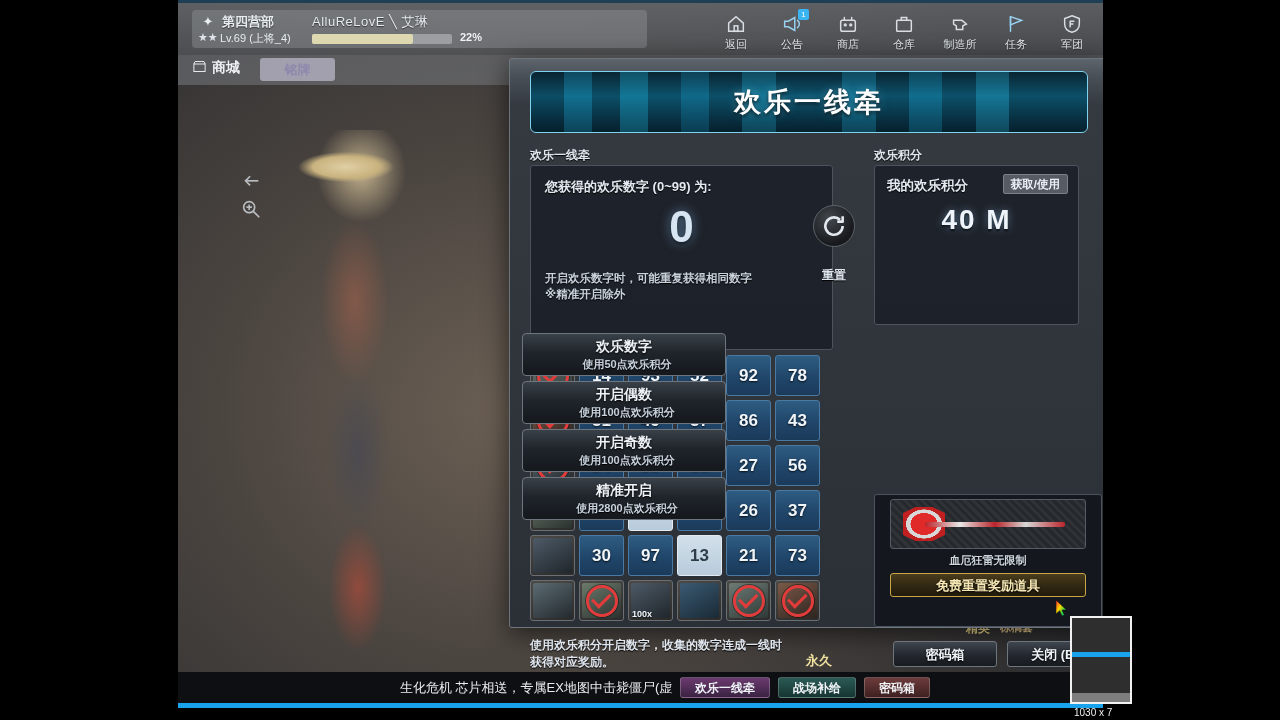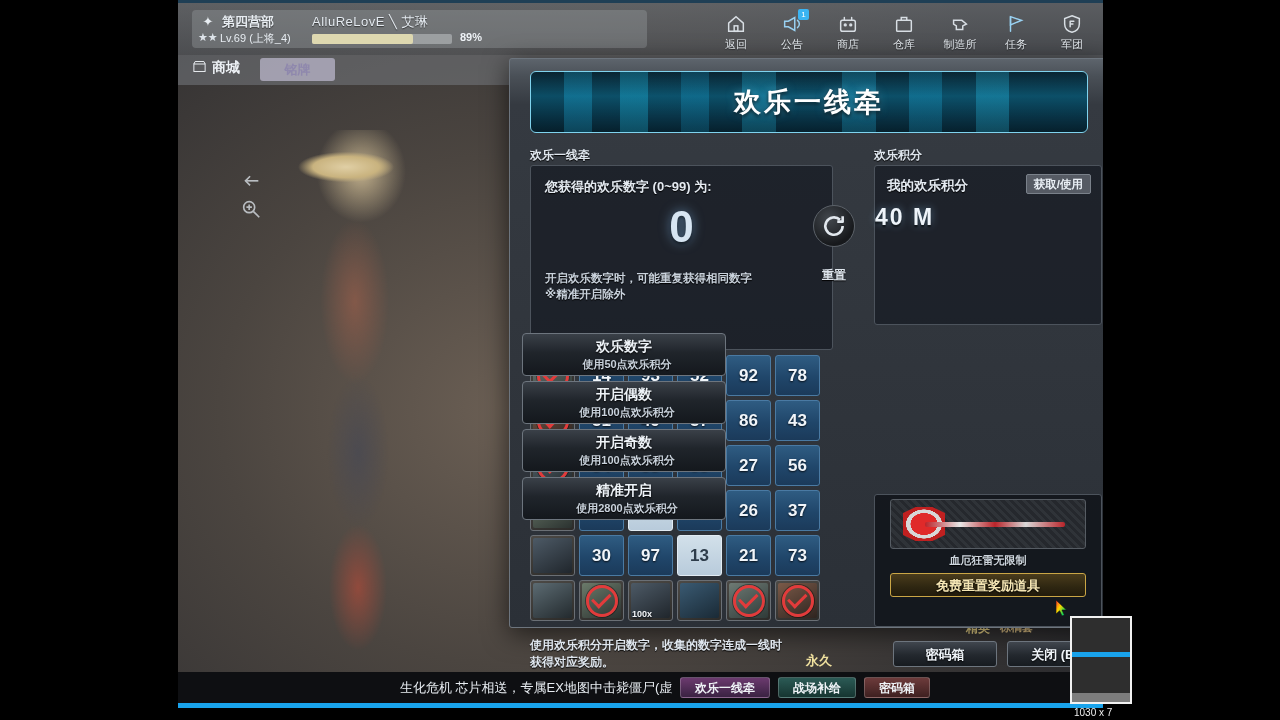--- a/index.html
+++ b/index.html
@@ -191,29 +191,29 @@
      background: radial-gradient(circle at 38% 32%, #43484e, #17191c 70%);
      border:1px solid #5b6168; display:flex; align-items:center; justify-content:center;}
   #reset-circle svg{ width:26px; height:26px; stroke:#e2e8ee; stroke-width:2.4; fill:none;}
   #reset-label{ font-size:12px; color:#dfe6ee; font-weight:bold; margin-top:20px;
      text-shadow:0 1px 1px #000;}
 
   #footer-note{ position:absolute; left:20px; top:578px; width:300px; font-size:12px;
      color:#dfe6ee; line-height:17px; font-weight:bold; text-shadow:0 1px 1px #000;}
 
   
-  #right-panel{ position:absolute; left:364px; top:106px; width:228px; height:160px;
+  #right-panel{ position:absolute; left:364px; top:106px; width:205px; height:160px;
      background: rgba(22,27,34,.72); border:1px solid #4c535c; border-radius:3px;}
   #rp-title{ position:absolute; left:12px; top:11px; font-size:13.5px; font-weight:bold;
      color:#e4eaf1; text-shadow:0 1px 1px #000;}
   #rp-getuse{ position:absolute; right:10px; top:8px; height:20px; padding:0 7px;
      background: rgba(92,98,106,.9); border:1px solid #7a818a; border-radius:2px;
      font-size:11.5px; color:#eaf0f6; line-height:19px; font-weight:bold;}
-  #rp-value{ position:absolute; left:0; right:0; top:38px; text-align:left;
-     font-size:23px; font-weight:bold; color:#eef4fa; letter-spacing:2px;
+  #rp-value{ position:absolute; left:0; right:0; top:38px; text-align:center;
+     font-size:28px; font-weight:bold; color:#eef4fa; letter-spacing:2px;
      text-shadow:0 0 9px rgba(150,210,255,.45), 0 2px 2px #000;}
   .opt-btn{ position:absolute; left:12px; width:204px; height:43px; border-radius:4px;
      background: linear-gradient(180deg,#3a4048 0%, #20252b 45%, #14181d 100%);
      border:1px solid #6d757e; text-align:center; }
   .opt-t{ font-size:14px; font-weight:bold; color:#eef3f8; margin-top:4px;
      text-shadow:0 1px 2px #000;}
   .opt-s{ font-size:11px; color:#c9d2dc; margin-top:1px; font-weight:bold;
      text-shadow:0 1px 1px #000;padding-left:6px;}
 
   #reward-panel{ position:absolute; left:364px; top:435px; width:228px; height:133px;
@@ -265,21 +265,21 @@
     <div id="topbar">
       <div id="player-plate">
         <div class="pp-rankicon">✦</div>
         <div class="pp-clan">第四营部</div>
         <div class="pp-name">AlluReLovE ╲ 艾琳</div>
         <div class="pp-lvicon">★★</div>
         <div class="pp-lv">Lv.69 (上将_4)</div>
         <div class="pp-barwrap">
           <div class="pp-barfill" id="exp-fill" style="width: 72%;"></div>
         </div>
-        <div class="pp-pct">89%</div>
+        <div class="pp-pct">22%</div>
       </div>
       <div id="nav-icons">
           <div class="nav-item">
             <span class="nav-glyph">
               <svg viewBox="0 0 24 24" stroke-linecap="round">
                 <path d="M4 11L12 4l8 7v9H4z"></path>
                 <rect x="10" y="14" width="4" height="6"></rect>
               </svg>
             </span>
             <span class="nav-label">返回</span>

